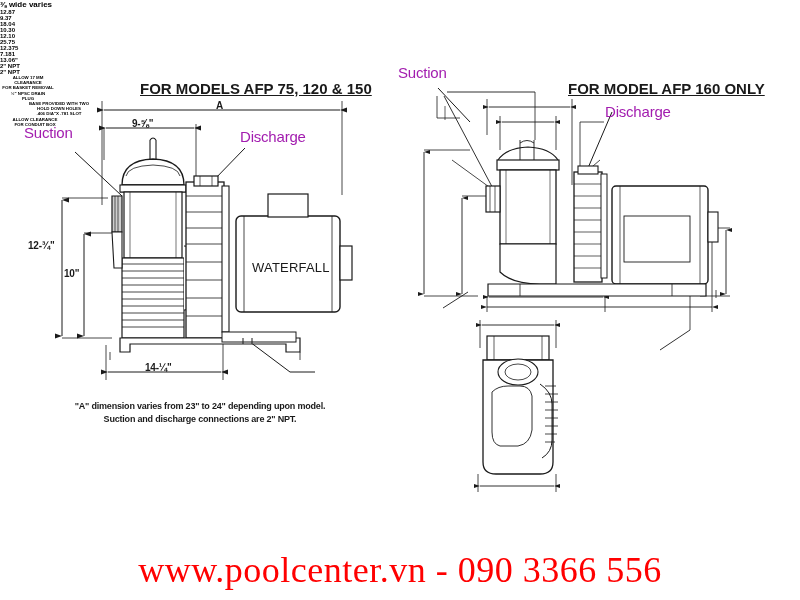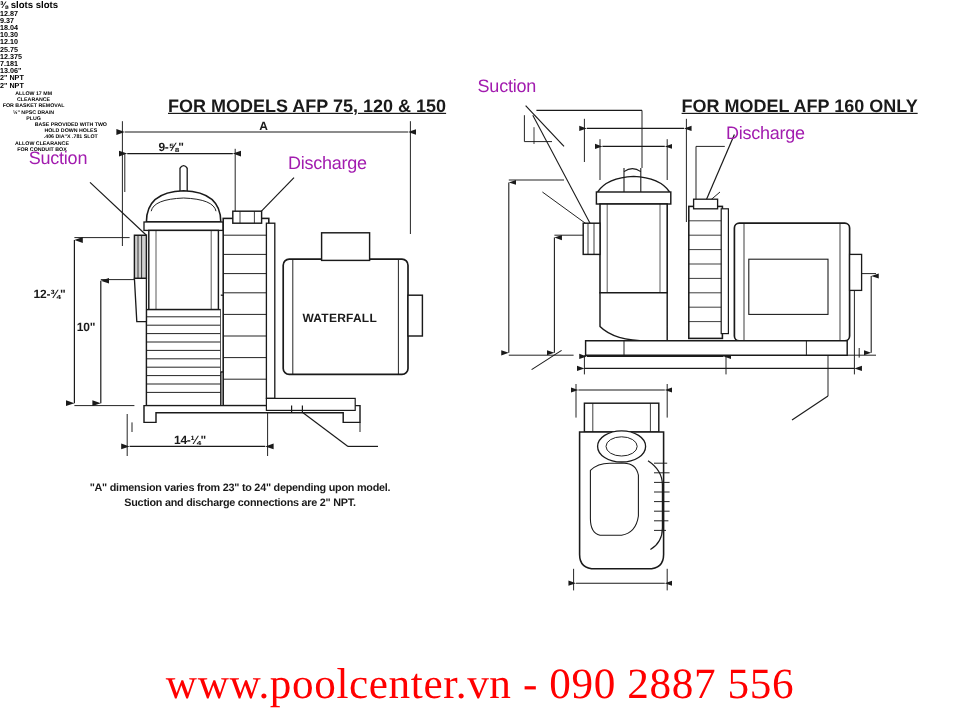--- a/index.html
+++ b/index.html
@@ -55,22 +55,22 @@
     white-space: pre-line;
   }
   .note-text {
     font-weight: bold;
     font-size: 9px;
     text-align: center;
     line-height: 13px;
     white-space: pre-line;
   }
   .part-text {
-    font-weight: bold;
-    font-size: 10px;
+    font-weight: normal;
+    font-size: 13px;
     letter-spacing: 0.2px;
   }
   .slot-text {
     font-weight: bold;
     font-size: 8px;
   }
   #banner {
     position: absolute;
     left: 0;
     top: 540px;
@@ -318,21 +318,21 @@
   <div class="dim-text" style="left:216px; top:100px;">A</div>
 
   <div class="dim-text" style="left:132px; top:118px;">9-⅝"</div>
 
   <div class="dim-text" style="left:28px; top:240px;">12-¾"</div>
 
   <div class="dim-text" style="left:64px; top:268px;">10"</div>
 
   <div class="dim-text" style="left:145px; top:362px;">14-¼"</div>
 
-  <div class="slot-text" style="left:305px; top:366px;">⅜ slots slots</div>
+  <div class="slot-text" style="left:305px; top:366px;">⅜ wide varies</div>
 
   <div class="part-text" style="left:252px; top:260px;">WATERFALL</div>
 
   <div class="note-text" style="left:20px; top:400px; width:360px;">"A" dimension varies from 23" to 24" depending upon model.
 Suction and discharge connections are 2" NPT.</div>
 
   <div class="title-text" style="left:535px; top:80px;margin-left:33px;">FOR MODEL AFP 160 ONLY</div>
 
   <div class="callout-text" style="left:398px; top:64px;">Suction</div>
 
@@ -366,15 +366,15 @@
   <div class="dim-tiny" style="left:390px; top:304px; text-align:center; width:56px;">½" NPSC DRAIN
 PLUG</div>
 
   <div class="dim-tiny" style="left:672px; top:346px; text-align:center; width:118px;">BASE PROVIDED WITH TWO
 HOLD DOWN HOLES
 .406 DIA"X .781 SLOT</div>
 
   <div class="dim-tiny" style="left:706px; top:292px; text-align:center; width:70px;">ALLOW CLEARANCE
 FOR CONDUIT BOX</div>
 
-  <div id="banner">www.poolcenter.vn - 090 2887 556</div>
+  <div id="banner">www.poolcenter.vn - 090 3366 556</div>
 
 </div>
 
 </body></html>

